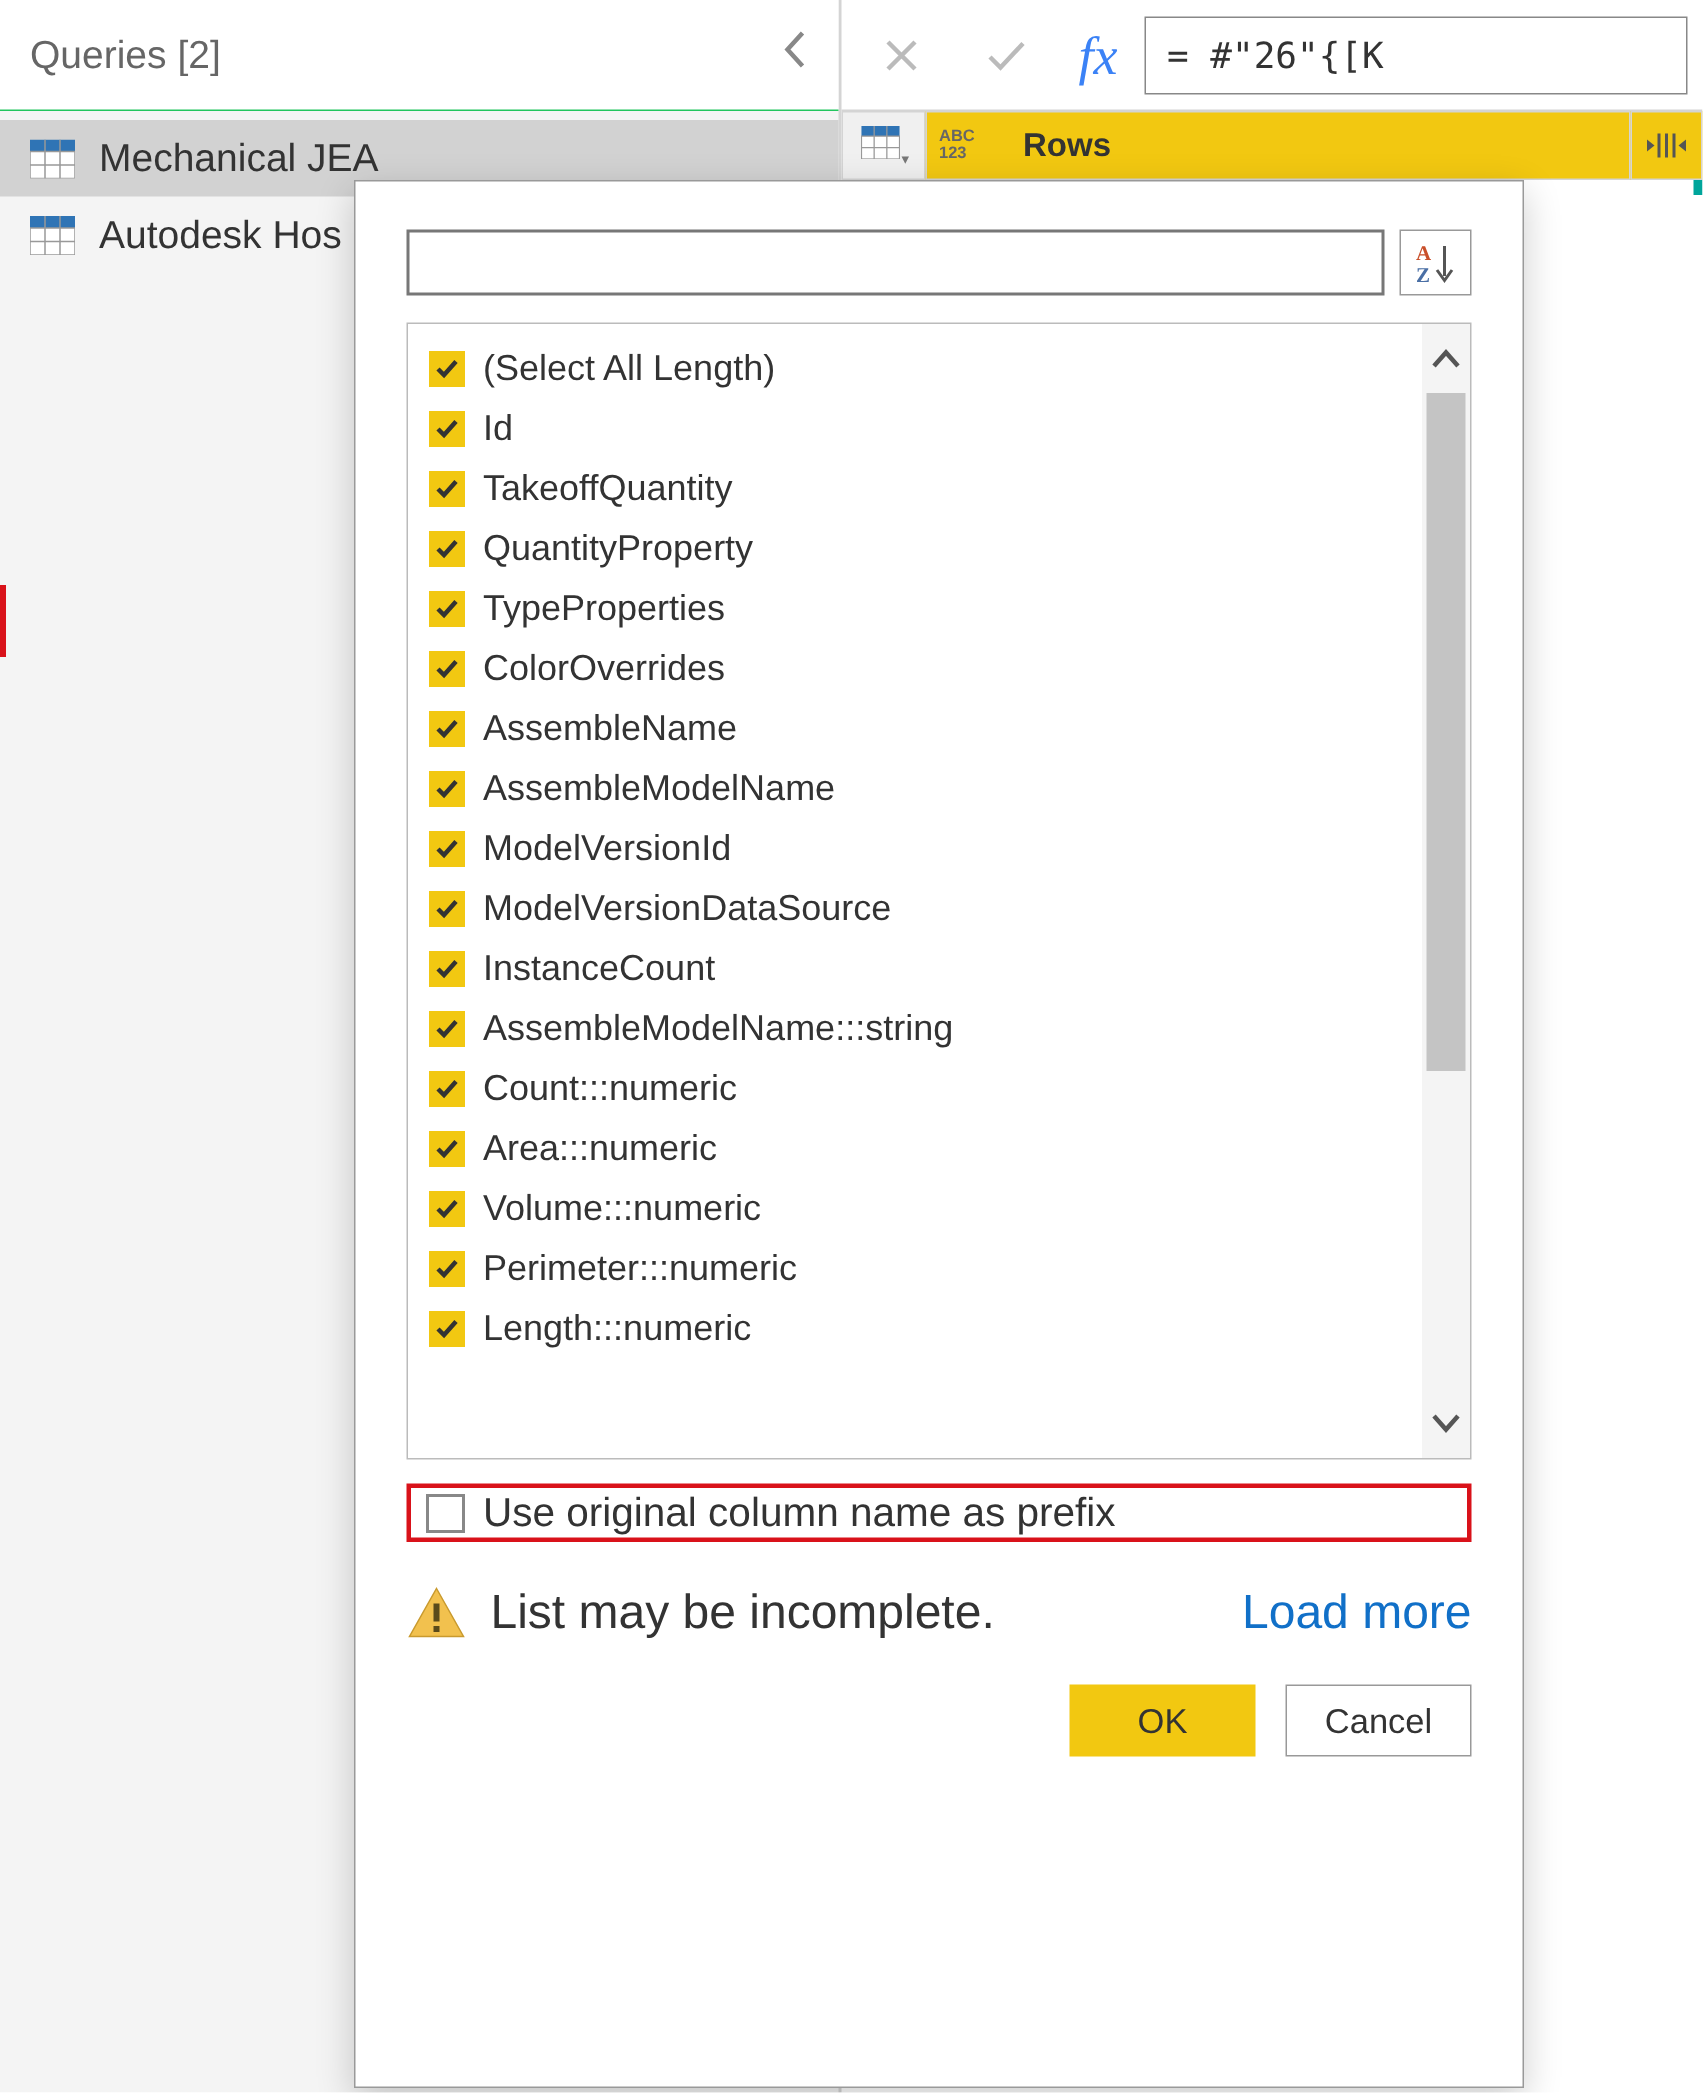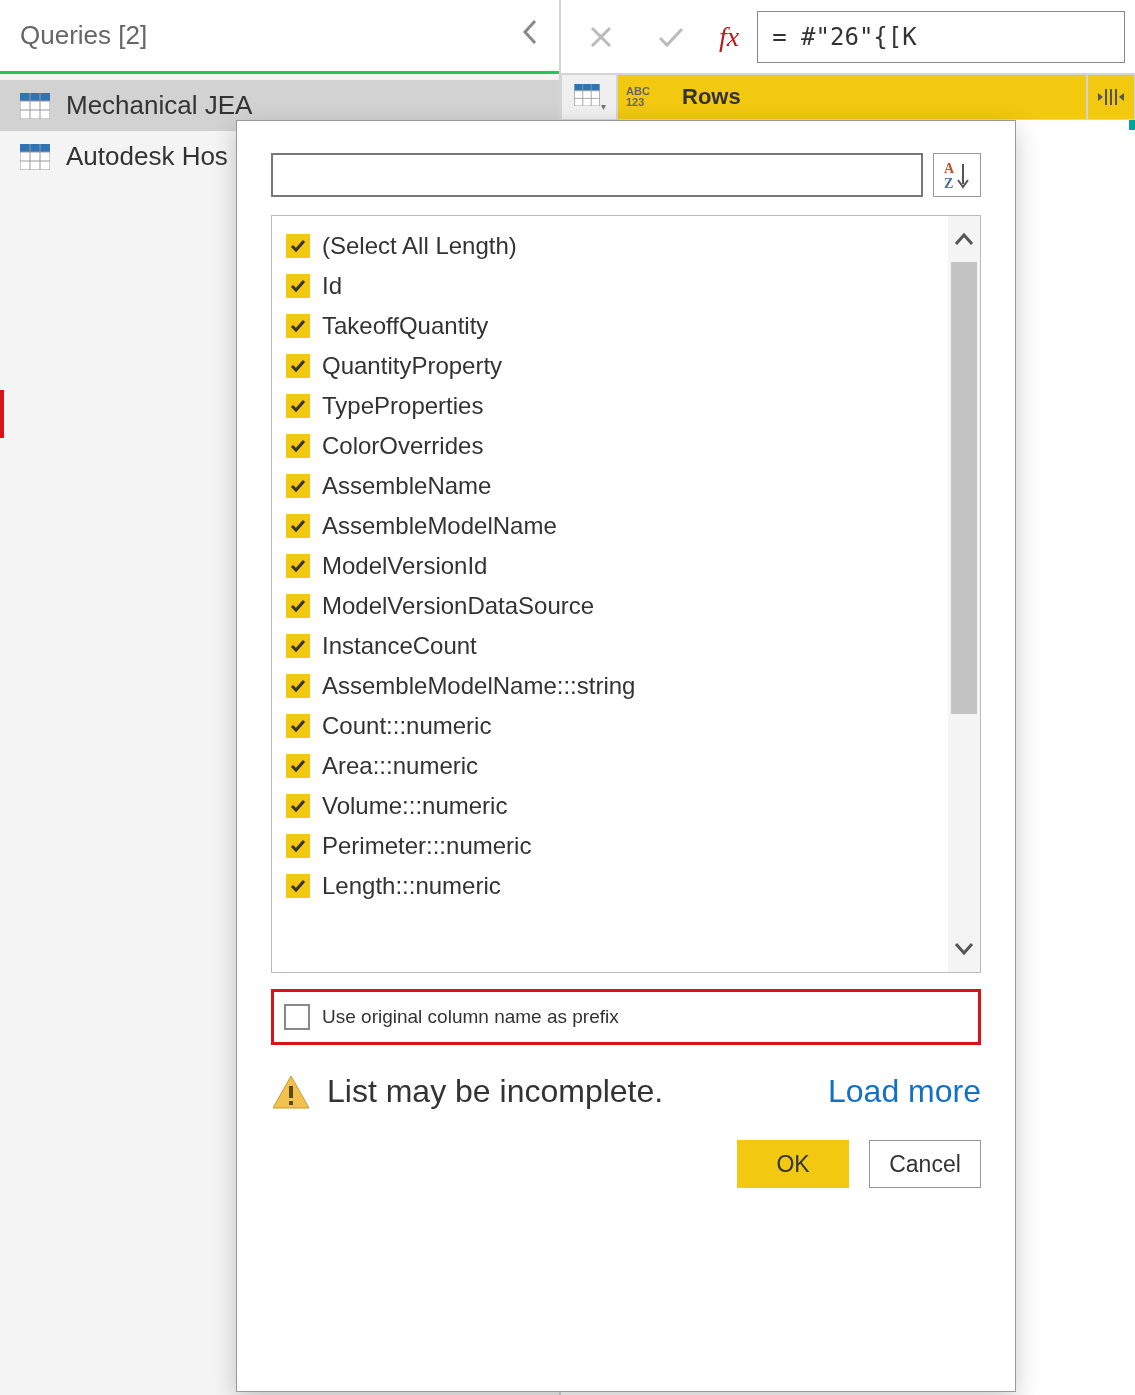--- a/index.html
+++ b/index.html
@@ -22,21 +22,21 @@
     
     .queries-panel {
       width: 560px;
       border-right: 1px solid #d4d4d4;
       background: #f4f4f4;
     }
     .queries-header {
       display: flex;
       align-items: center;
       padding: 14px 20px;
-      border-bottom: 3px solid #22c55e;
+      border-bottom: 1px solid #22c55e;
       background: #fff;
       justify-content: space-between;
       height: 74px;
     }
     .queries-title {
       color: #666;
       font-size: 26px;
     }
     .collapse-icon {
       color: #888;
@@ -90,22 +90,22 @@
       align-items: center;
       justify-content: center;
       color: #bbb;
       font-size: 34px;
       background: #fff;
       cursor: pointer;
     }
     .fx-label {
       font-style: italic;
       font-family: "Times New Roman", serif;
-      font-size: 28px;
-      color: #b91c1c;
+      font-size: 36px;
+      color: #3b82f6;
       padding: 0 8px;
     }
     .formula-input {
       flex: 1;
       height: 52px;
       border: 1px solid #888;
       padding: 0 14px;
       font-size: 24px;
       font-family: Consolas, monospace;
       color: #333;
@@ -259,25 +259,25 @@
       top: 0;
       left: 3px;
       right: 3px;
       height: 68%;
       background: #c4c4c4;
       cursor: pointer;
     }
     .prefix-row {
       margin: 16px 14px 0 14px;
       border: 3px solid #d9121a;
-      padding: 12px 10px;
+      padding: 1px 10px;
       display: flex;
       align-items: center;
       gap: 12px;
-      font-size: 19px;
+      font-size: 27px;
     }
     .empty-checkbox {
       width: 26px;
       height: 26px;
       border: 2px solid #888;
       background: #fff;
     }
     .warning-row {
       margin: 28px 14px 0 14px;
       display: flex;
@@ -298,21 +298,21 @@
       color: #1170c8;
       cursor: pointer;
     }
     .button-row {
       margin: 30px 14px 0 14px;
       display: flex;
       justify-content: flex-end;
       gap: 20px;
     }
     .btn {
-      width: 112px;
+      width: 124px;
       height: 48px;
       display: flex;
       align-items: center;
       justify-content: center;
       font-size: 23px;
       cursor: pointer;
       border: 1px solid #999;
     }
     .btn.ok {
       background: #f2c811;

